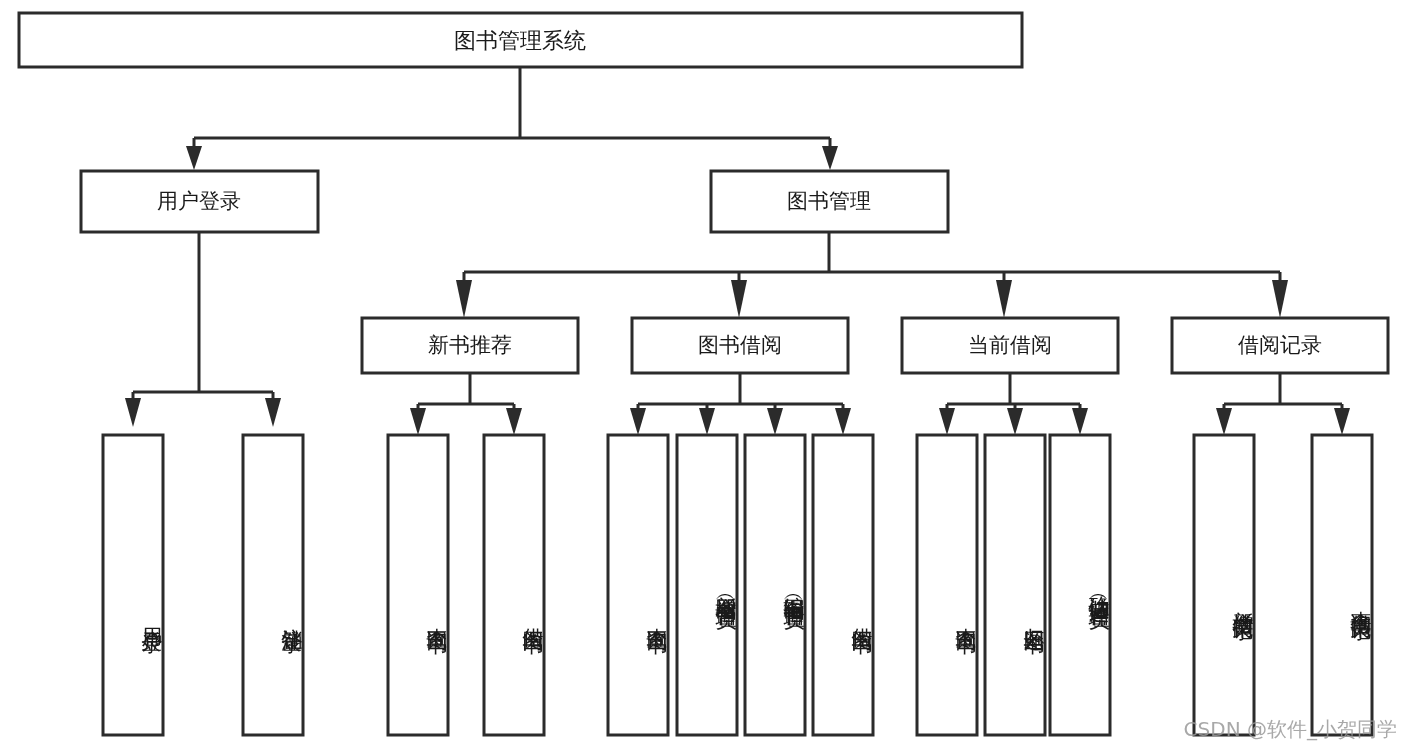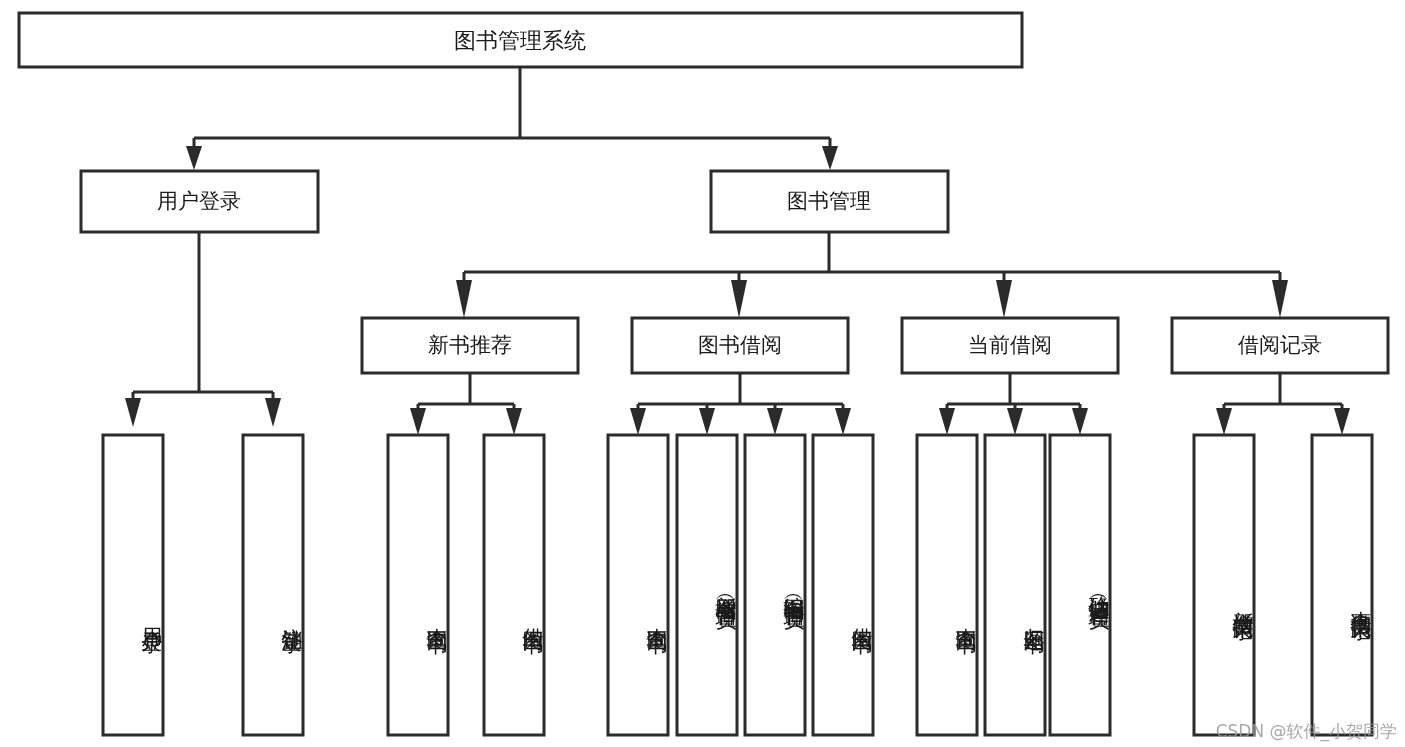--- a/index.html
+++ b/index.html
@@ -65,21 +65,21 @@
     align-items: flex-start;
     justify-content: center;
     pointer-events: none;
     white-space: nowrap;
   }
   .watermark {
     position: absolute;
     right: 8px;
     bottom: 4px;
     font-family: "DejaVu Sans", "Liberation Sans", sans-serif;
-    font-size: 17px;
+    font-size: 20px;
     color: #9a9a9a;
     opacity: 0.85;
     white-space: nowrap;
   }
 </style>
 </head>
 <body>
 
 <div id="diagram-root">
 

